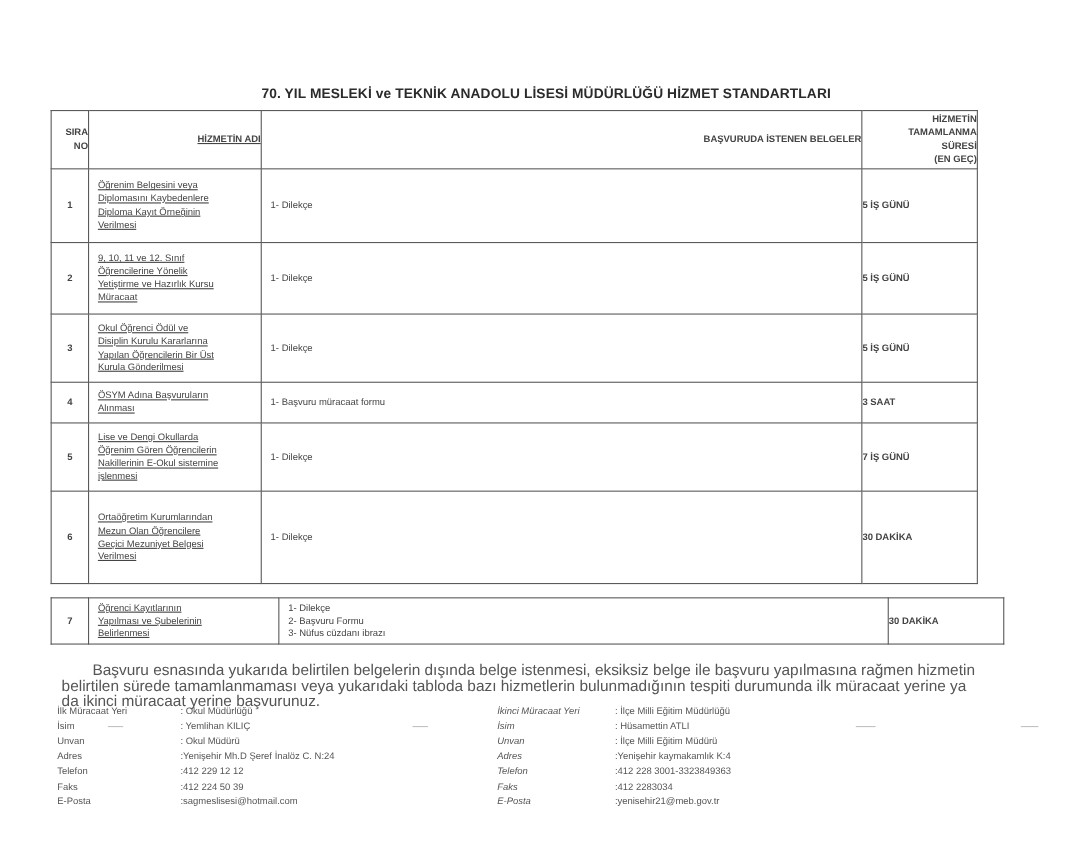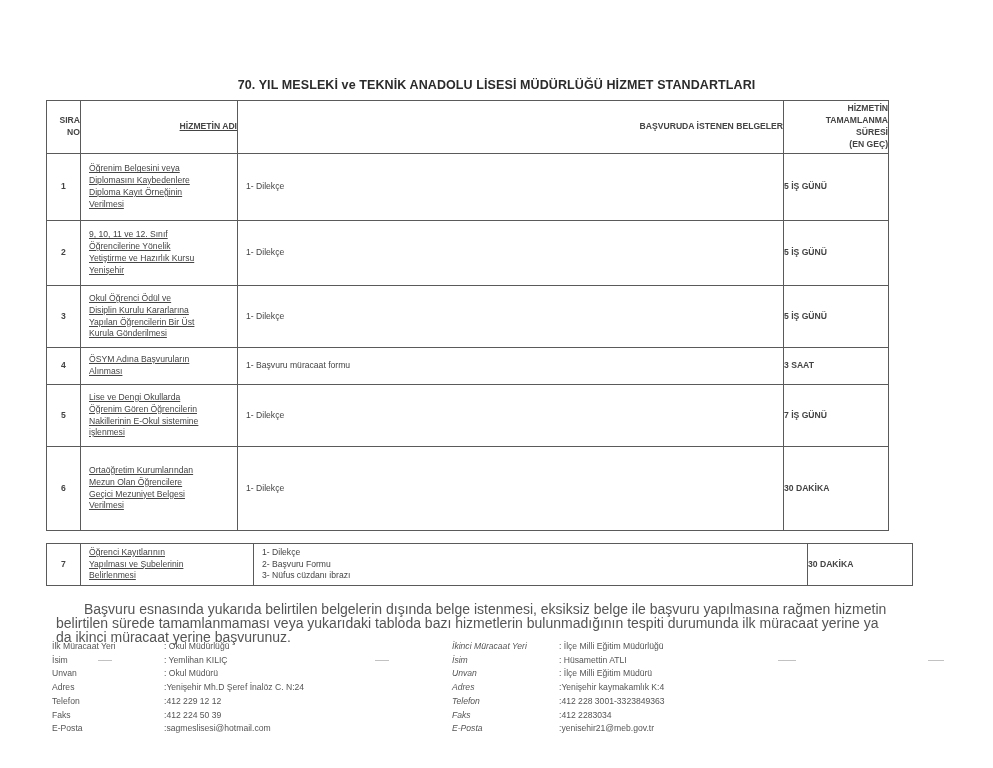--- a/index.html
+++ b/index.html
@@ -77,21 +77,21 @@
           <div>1- Dilekçe</div>
         </td>
         <td class="c-dur">5 İŞ GÜNÜ</td>
       </tr>
       <tr style="height: 65px;">
         <td class="c-no">2</td>
         <td class="c-name">
           <div>9, 10, 11 ve 12. Sınıf</div>
           <div>Öğrencilerine Yönelik</div>
           <div>Yetiştirme ve Hazırlık Kursu</div>
-          <div>Yenişehir</div>
+          <div>Müracaat</div>
         </td>
         <td class="c-docs">
           <div>1- Dilekçe</div>
         </td>
         <td class="c-dur">5 İŞ GÜNÜ</td>
       </tr>
       <tr style="height: 62px;">
         <td class="c-no">3</td>
         <td class="c-name">
           <div>Okul Öğrenci Ödül ve</div>

